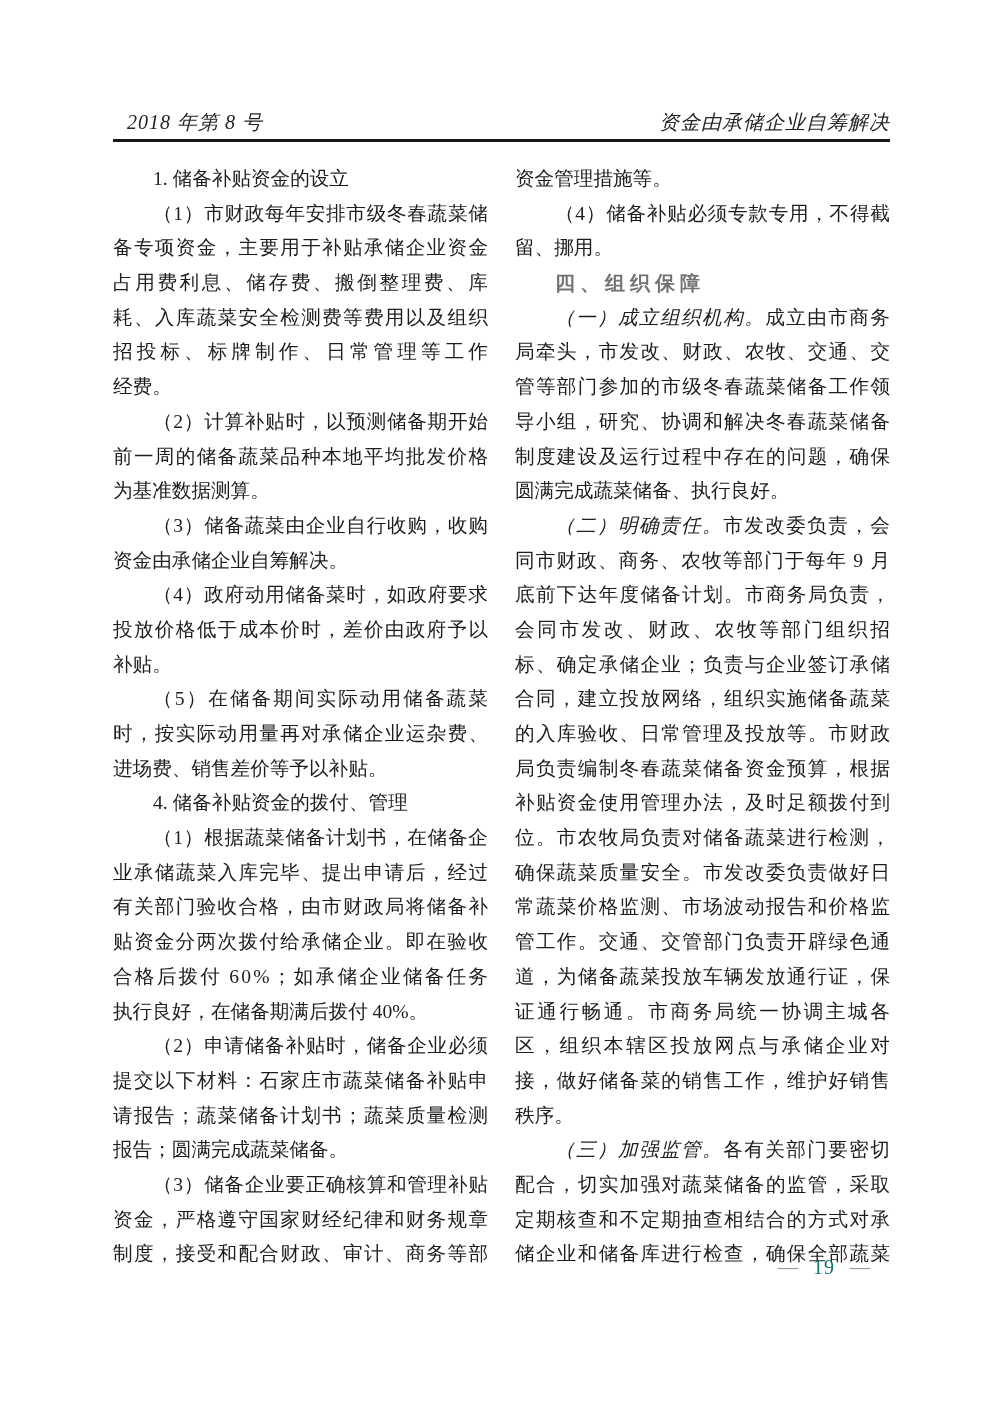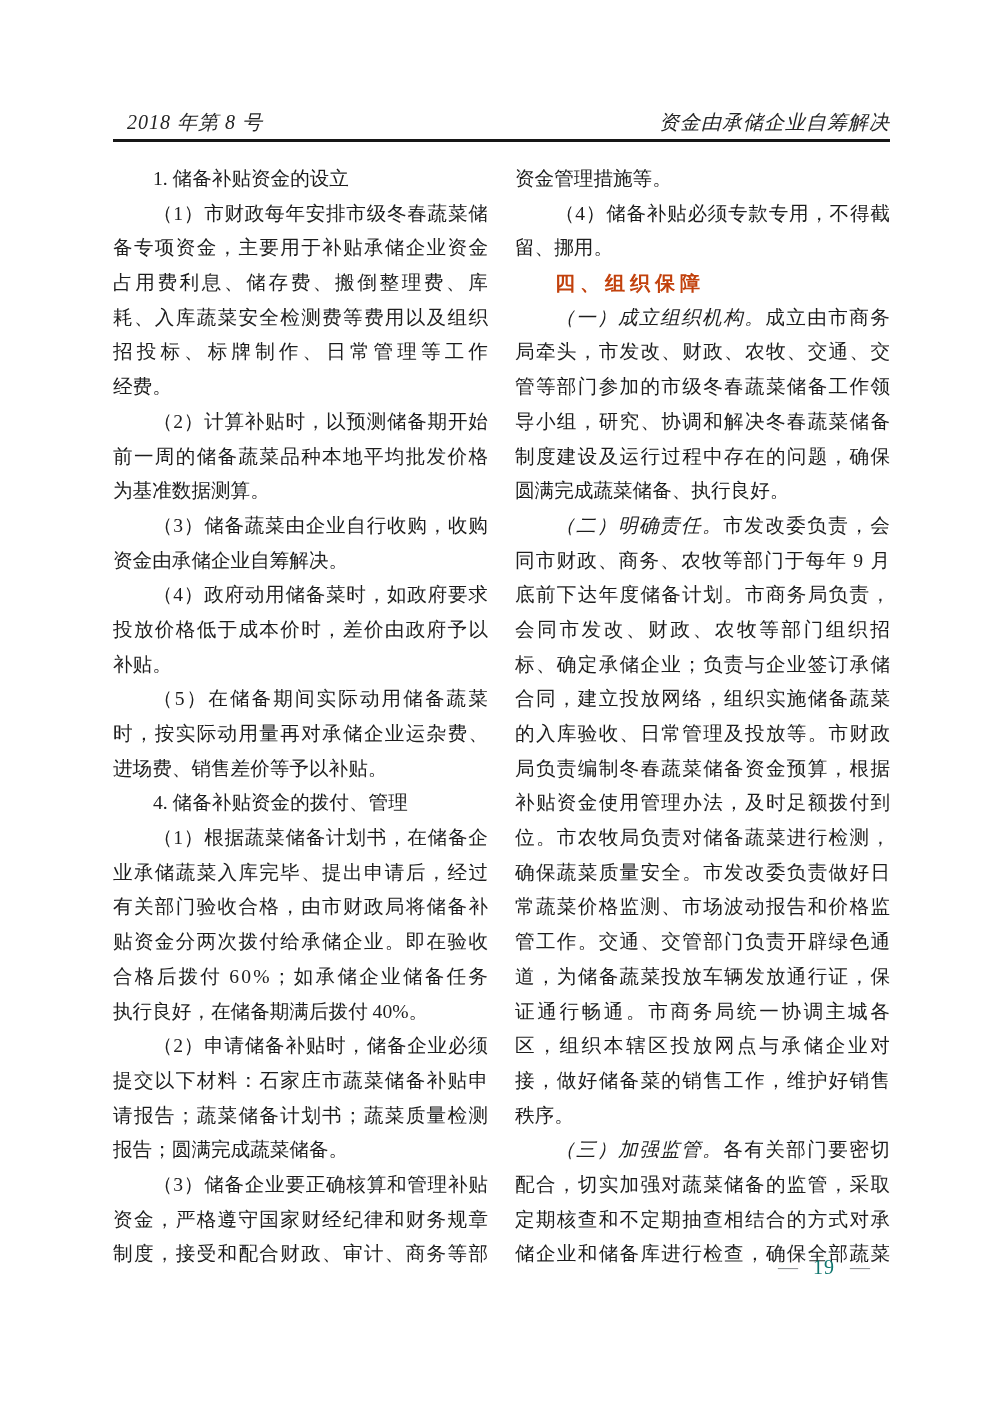--- a/index.html
+++ b/index.html
@@ -64,21 +64,21 @@
     align-items: center;
   }
   .line.indent { padding-left: 40px; }
   .line .ch { display: inline-block; }
   .kai { font-style: italic; }
   .line.bold {
     font-family: "Liberation Sans", "DejaVu Sans", sans-serif;
     font-weight: 700;
     font-size: 20px;
     letter-spacing: 5px;
-    color: #c2410c;
+    color: #737373;
   }
   
   .footer {
     position: absolute;
     top: 1256px;
     left: 113px;
     width: 777px;
     display: flex;
     justify-content: flex-end;
   }

